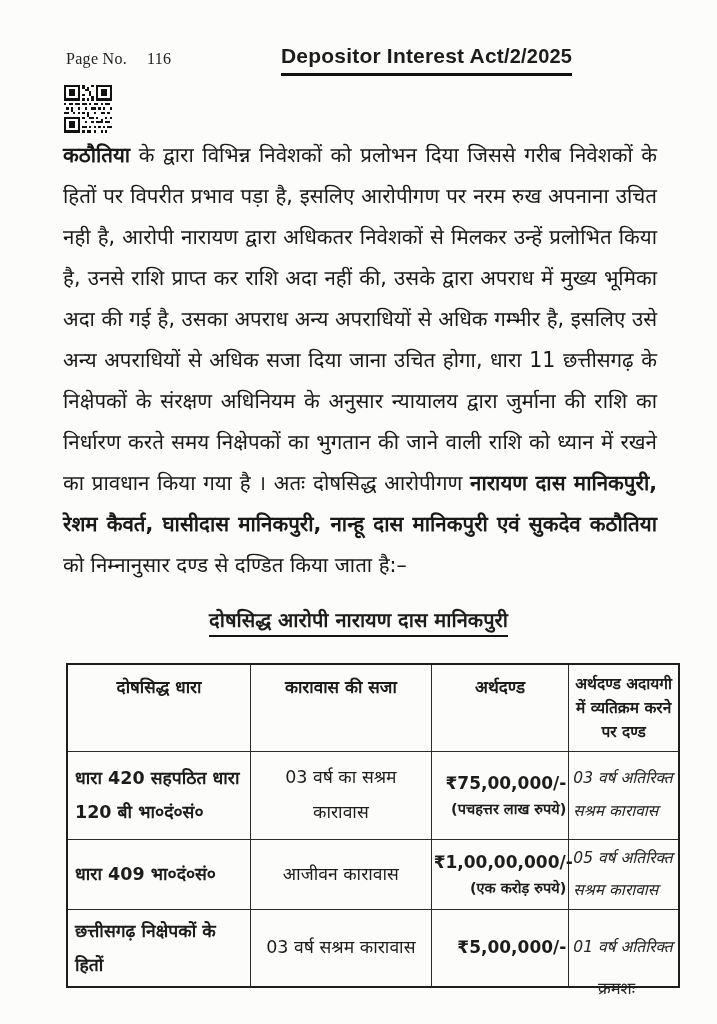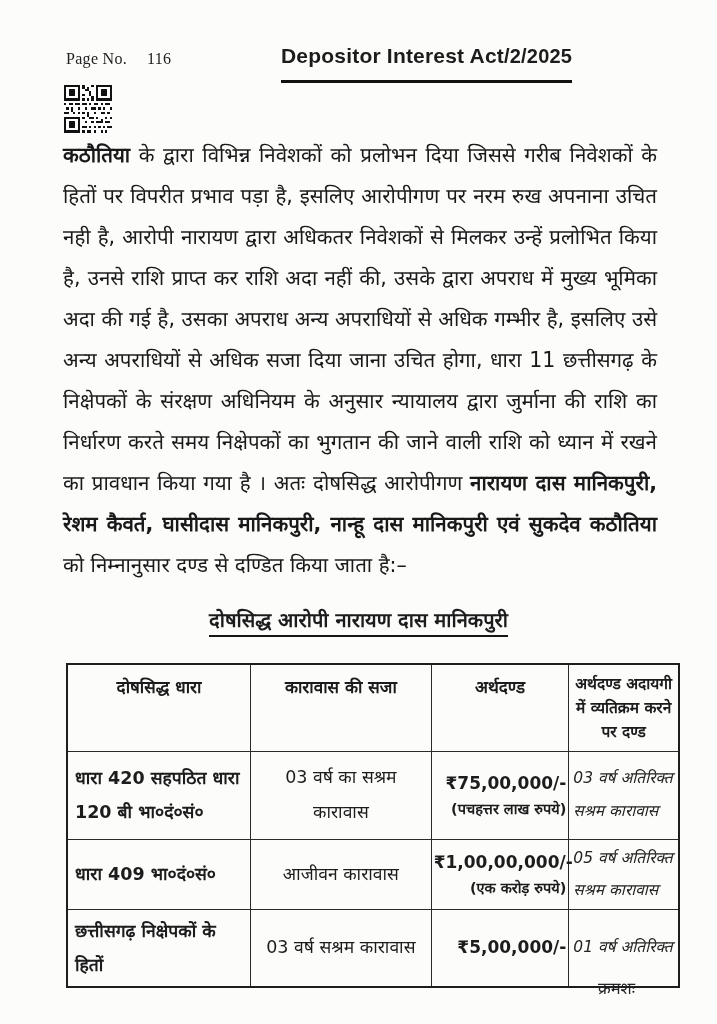--- a/index.html
+++ b/index.html
@@ -19,21 +19,21 @@
     font-family:"Liberation Serif", serif;
     font-size:16px; color:#222;
     letter-spacing:0.3px;
   }
   .pageno .num { margin-left:20px; }
   .doc-title {
     position:absolute; left:281px; top:44px;
     font-family:"Liberation Sans", sans-serif;
     font-size:21px; font-weight:800;
     border-bottom:3px solid #111;
-    padding-bottom:12px;
+    padding-bottom:5px;
     letter-spacing:0.2px;
     white-space:nowrap;
   }
   .doc-title .suffix { font-weight:600; font-size:20px; }
   .qr {
     position:absolute; left:64px; top:82px;
     width:48px; height:53px;
   }
   
   .body-para {

